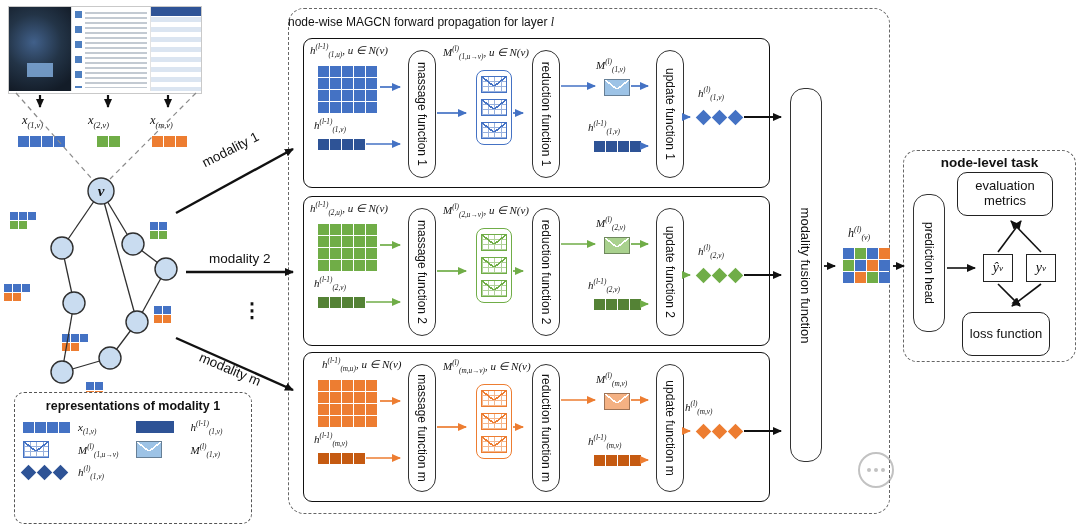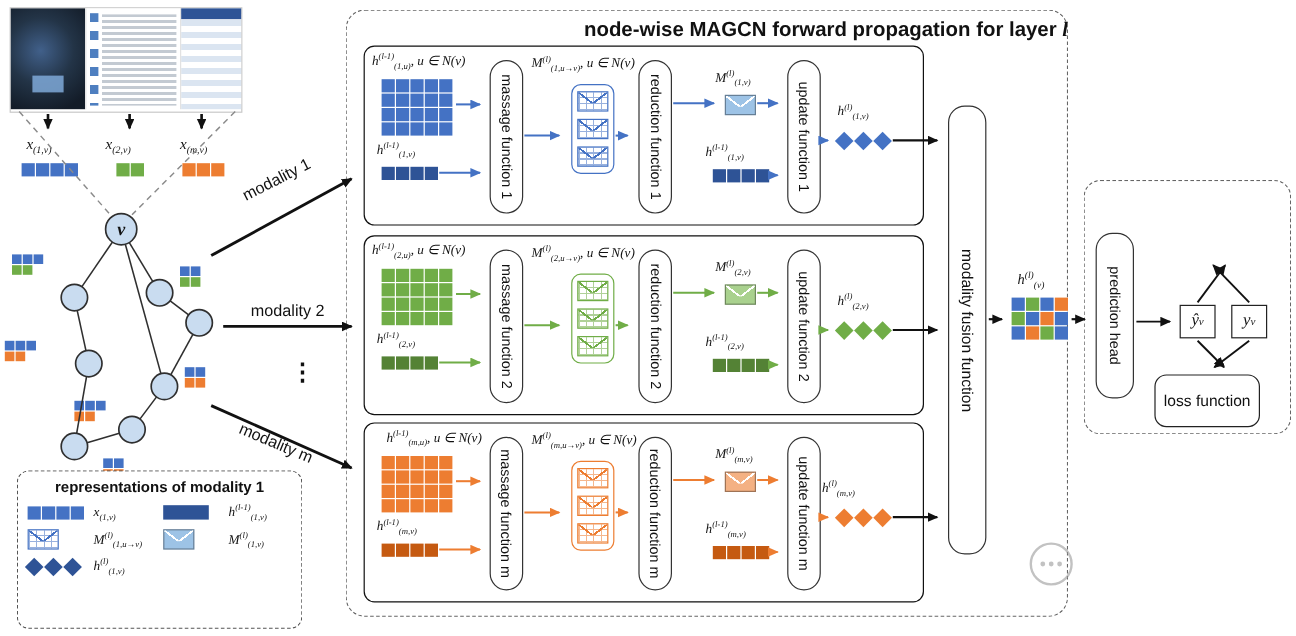--- a/index.html
+++ b/index.html
@@ -33,21 +33,21 @@
     repeating-linear-gradient(0deg, currentColor 0 1px, transparent 1px 5px);}
   .env.sol{background:currentColor;border-color:rgba(0,0,0,.35);--ln:#fff;}
   .stack{display:flex;flex-direction:column;gap:6px;padding:5px 4px;border:1.5px solid currentColor;border-radius:8px;background:#fff}
   
   .vbox{position:absolute;width:28px;box-sizing:border-box;border:1.6px solid #333;border-radius:14px;
         display:flex;align-items:center;justify-content:center;background:#fff;overflow:visible}
   .vbox>span{transform:rotate(90deg);white-space:nowrap;font-size:12px;color:#111}
   
   .dashed-box{position:absolute;border:1.8px dashed #666;border-radius:16px;box-sizing:border-box}
   .pipeline{position:absolute;left:303px;width:467px;height:150px;border:1.7px solid;border-radius:9px;box-sizing:border-box;background:#fff}
-  .box-title{position:absolute;font-weight:bold;font-size:17px;text-align:right}
+  .box-title{position:absolute;font-weight:normal;font-size:12px;text-align:left}
   
   .collage{position:absolute;display:flex;border:1px solid #c9c9c9;background:#fff}
   .photo{width:62px;height:84px;background:radial-gradient(circle at 40% 42%, #41608a 0%, #233447 45%, #131c28 85%);position:relative}
   .photo::after{content:"";position:absolute;left:18px;bottom:14px;width:26px;height:14px;background:#7fa9d8;opacity:.85}
   .feed{width:78px;height:84px;background:#fff;position:relative;border-left:1px solid #e2e2e2}
   .feed::before{content:"";position:absolute;left:3px;top:4px;bottom:3px;width:7px;background:repeating-linear-gradient(180deg,#4e7fc0 0 7px,transparent 7px 15px)}
   .feed::after{content:"";position:absolute;left:13px;right:3px;top:5px;bottom:3px;background:repeating-linear-gradient(180deg,#c3cad2 0 2px,transparent 2px 5px)}
   .mini-table{width:50px;height:84px;background:repeating-linear-gradient(180deg,#dbe5f1 0 5px,#fff 5px 10px);position:relative;border-left:1px solid #e2e2e2}
   .mini-table::before{content:"";position:absolute;top:0;left:0;right:0;height:9px;background:#2E5396}
   
@@ -379,23 +379,25 @@
       <i class="c-b"></i>
       <i class="c-o"></i>
       <i class="c-b"></i>
       <i class="c-b"></i>
       <i class="c-o"></i>
       <i class="c-g"></i>
       <i class="c-b"></i>
     </div>
 
   <div class="dashed-box" style="left:903px;top:150px;width:173px;height:212px;border-radius:14px"></div>
+  <div class="task-title" style="left:903px;top:155px;width:173px">node-level task</div>
   <div class="vbox bc-k" style="left:913px;top:194px;height:138px;width:32px">
     <span>prediction head</span>
   </div>
+  <div class="tbox" style="left:957px;top:172px;width:96px;height:44px">evaluation metrics</div>
   <div class="tbox" style="left:962px;top:312px;width:88px;height:44px">loss function</div>
   <div class="ybox math" style="left:983px;top:254px">
       <span>ŷ</span>
       <sub>v</sub>
     </div>
   <div class="ybox math" style="left:1026px;top:254px">
       <span>y</span>
       <sub>v</sub>
     </div>
 

